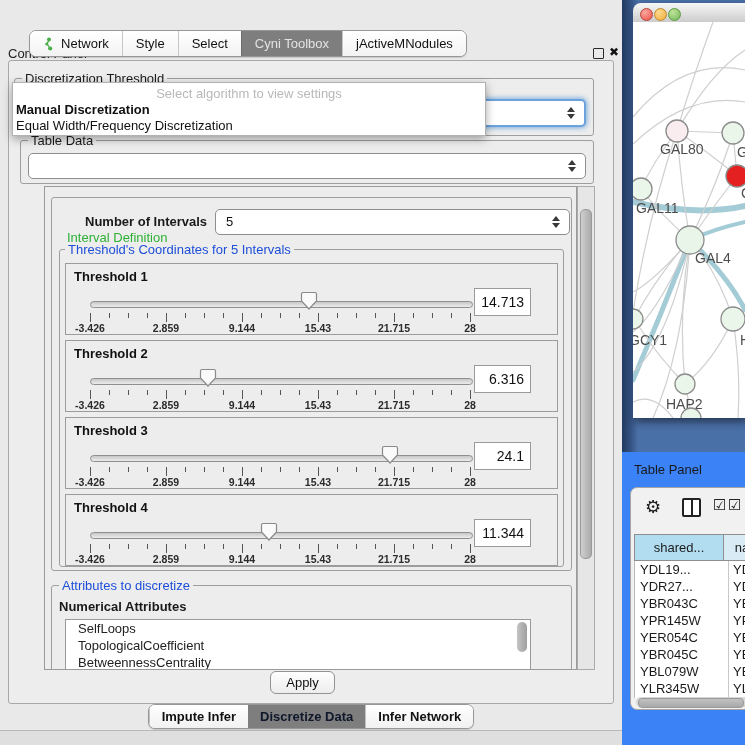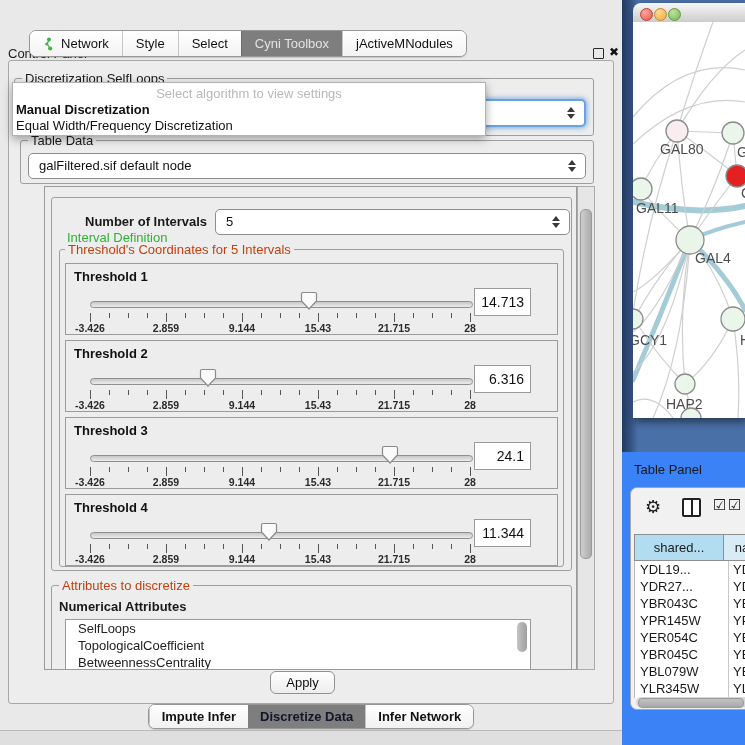--- a/index.html
+++ b/index.html
@@ -21,21 +21,21 @@
   .tab:first-child{border-left:none;}
   .tab.sel{background:#7e7e7e;color:#e3e3e3;border-left:1px solid #6e6e6e;}
   .tab .nicon{margin-right:6px;}
 
   
   #cp-content{left:8px;top:60px;width:604px;height:642px;background:#ededed;border:1px solid #a8a8a8;border-radius:3px;}
 
   .group{position:absolute;border:1px solid #9e9e9e;border-radius:3px;}
   .grouplabel{position:absolute;background:#ededed;padding:0 3px;font-size:13px;white-space:nowrap;}
   .g-green{color:#2eb135;}
-  .g-blue{color:#c2410c;}
+  .g-blue{color:#1d4ed8;}
 
   
   .combo{position:absolute;background:#fff;border:1px solid #8e8e8e;border-radius:5px;height:24px;line-height:24px;}
   .combo .val{padding-left:10px;font-size:13px;color:#111;}
   .spin{position:absolute;right:9px;top:50%;transform:translateY(-50%);width:8px;height:14px;}
   .spin i{position:absolute;left:0;width:0;height:0;border-left:4px solid transparent;border-right:4px solid transparent;}
   .spin .u{top:1px;border-bottom:5px solid #3a3a3a;}
   .spin .d{bottom:1px;border-top:5px solid #3a3a3a;}
 
   
@@ -138,38 +138,37 @@
           </div>
         <div class="tab">
             <span>jActiveMNodules</span>
           </div>
       </div>
     </div>
 
     <div id="cp-content" class="abs"></div>
 
     <div class="group" style="left:14px;top:78px;width:578px;height:56px;"></div>
-    <span class="grouplabel" style="left:22px;top:71px;">Discretization SelfLoops</span>
+    <span class="grouplabel" style="left:22px;top:71px;">Discretization Threshold</span>
     <div id="algo-combo" class="combo abs">
       <span class="spin">
           <i class="u"></i>
           <i class="d"></i>
         </span>
     </div>
 
     <div id="algo-popup" class="abs">
       <div id="popup-hint" class="abs">Select algorithm to view settings</div>
       <div id="popup-item-0" class="popup-item">Manual Discretization</div>
       <div id="popup-item-1" class="popup-item">Equal Width/Frequency Discretization</div>
     </div>
 
     <div class="group" style="left:20px;top:140px;width:572px;height:42px;"></div>
     <span class="grouplabel" style="left:28px;top:133px;">Table Data</span>
     <div class="combo abs" style="left:28px;top:153px;width:556px;">
-      <span class="val">galFiltered.sif default node</span>
       <span class="spin">
           <i class="u"></i>
           <i class="d"></i>
         </span>
     </div>
 
     <div id="viewport" class="abs">
       <div class="group" style="left:6px;top:10px;width:519px;height:372px;"></div>
       <span class="grouplabel g-green" style="left:19px;top:3px;margin-top:40px;">Interval Definition</span>
 

